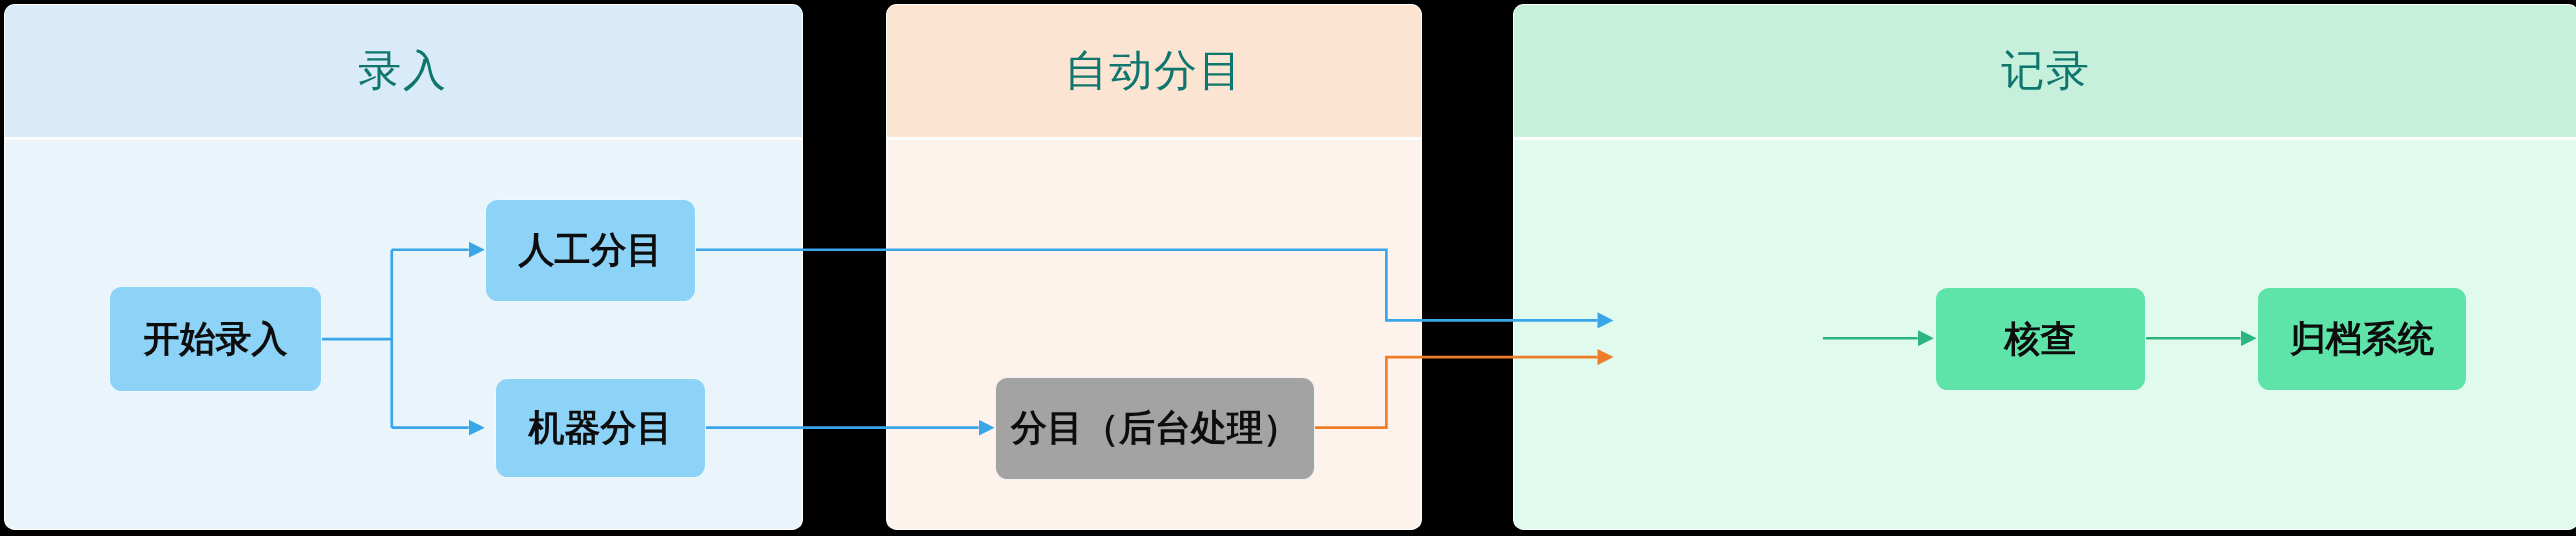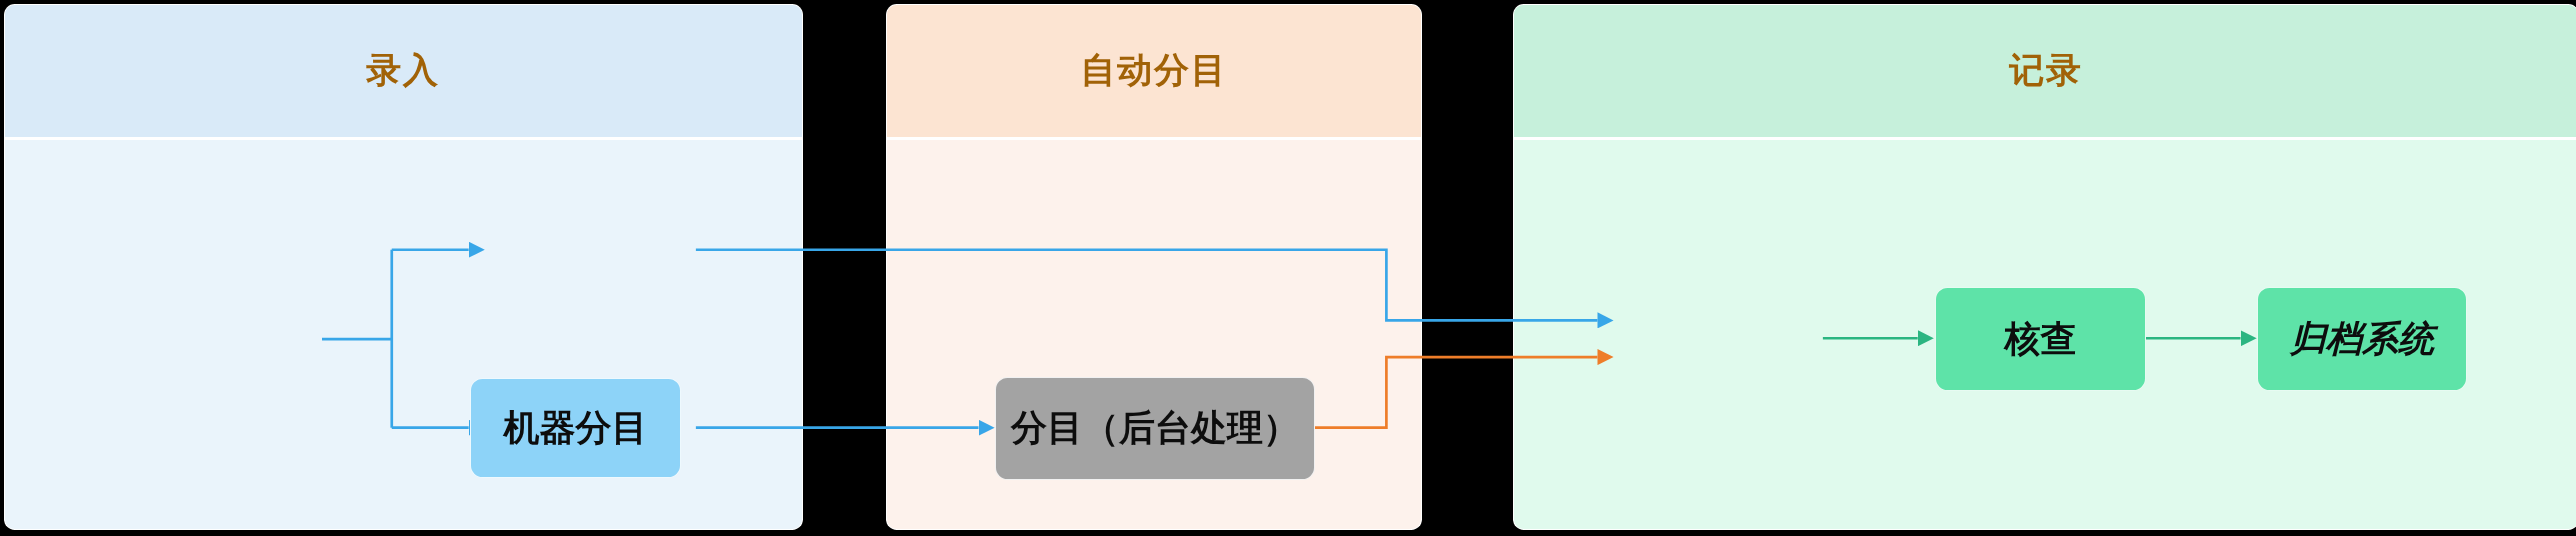--- a/index.html
+++ b/index.html
@@ -8,32 +8,32 @@
     font-family:"Liberation Sans","DejaVu Sans",sans-serif;
   }
   .lane{
     position:absolute;top:3.6px;height:526px;box-sizing:border-box;
     border:1.8px solid rgba(255,255,255,.95);border-radius:10.7px;overflow:hidden;
   }
   .lane-header{
     height:132px;display:flex;align-items:center;justify-content:center;
     border-bottom:3.6px solid #fff;box-sizing:content-box;
   }
-  .lane-title{font-size:35px;font-weight:700;color:#a16207;letter-spacing:1.8px;}
+  .lane-title{font-size:43px;font-weight:400;color:#0f766e;letter-spacing:1.8px;}
   .lane-entry{left:3.6px;width:799px;}
   .lane-auto{left:886px;width:536px;}
   .lane-record{left:1503px;width:1066px;}
   .node{
     position:absolute;display:flex;align-items:center;justify-content:center;
     box-sizing:border-box;border-radius:12.5px;border:1.8px solid rgba(255,255,255,.85);
     font-size:36px;font-weight:600;color:#0d0d0d;white-space:nowrap;
   }
   .node-start   {left:109px; top:286px;width:213px;height:106px;}
   .node-manual  {left:485px; top:199px;width:211px;height:103px;}
-  .node-machine {left:470px; top:378px;width:211px;height:100px;}
+  .node-machine {left:495px; top:378px;width:211px;height:100px;}
   .node-autocat {left:995px;top:377px;width:320px;height:103px;}
   .node-rephoto {left:1612px;top:287px;width:211px;height:104px;}
   .node-check   {left:1935px;top:287px;width:211px;height:104px;text-align:right;}
   .node-archive {left:2257px;top:287px;width:210px;height:104px;}
   #edges{position:absolute;left:0;top:0;pointer-events:none;}
 </style>
 </head>
 <body>
 
 <div id="canvas">
@@ -80,19 +80,21 @@
 
     <polyline points="778,478 1094,478" fill="none" stroke-width="3" marker-end="url(#arrow-blue)" stroke="#38a6e8"></polyline>
 
     <polyline points="1470,478 1550,478 1550,399 1786,399" fill="none" stroke-width="3" marker-end="url(#arrow-orange)" stroke="#ee7d29"></polyline>
 
     <polyline points="2038,378 2144,378" fill="none" stroke-width="3" marker-end="url(#arrow-green)" stroke="#2bb581"></polyline>
 
     <polyline points="2399,378 2505,378" fill="none" stroke-width="3" marker-end="url(#arrow-green)" stroke="#2bb581"></polyline>
   </svg>
 
+  <div class="node node-start" style="background-color: rgb(141, 211, 248);">开始录入</div>
+  <div class="node node-manual" style="background-color: rgb(141, 211, 248);">人工分目</div>
   <div class="node node-machine" style="background-color: rgb(141, 211, 248);">机器分目</div>
   <div class="node node-autocat" style="background-color: #a3a3a3;">分目（后台处理）</div>
   <div class="node node-check" style="background-color: rgb(94, 227, 168);">核查</div>
-  <div class="node node-archive" style="background-color: rgb(94, 227, 168); font-style: italic;">归档系统</div>
+  <div class="node node-archive" style="background-color: rgb(94, 227, 168);">归档系统</div>
 
 </div>
 
 
 </body></html>

